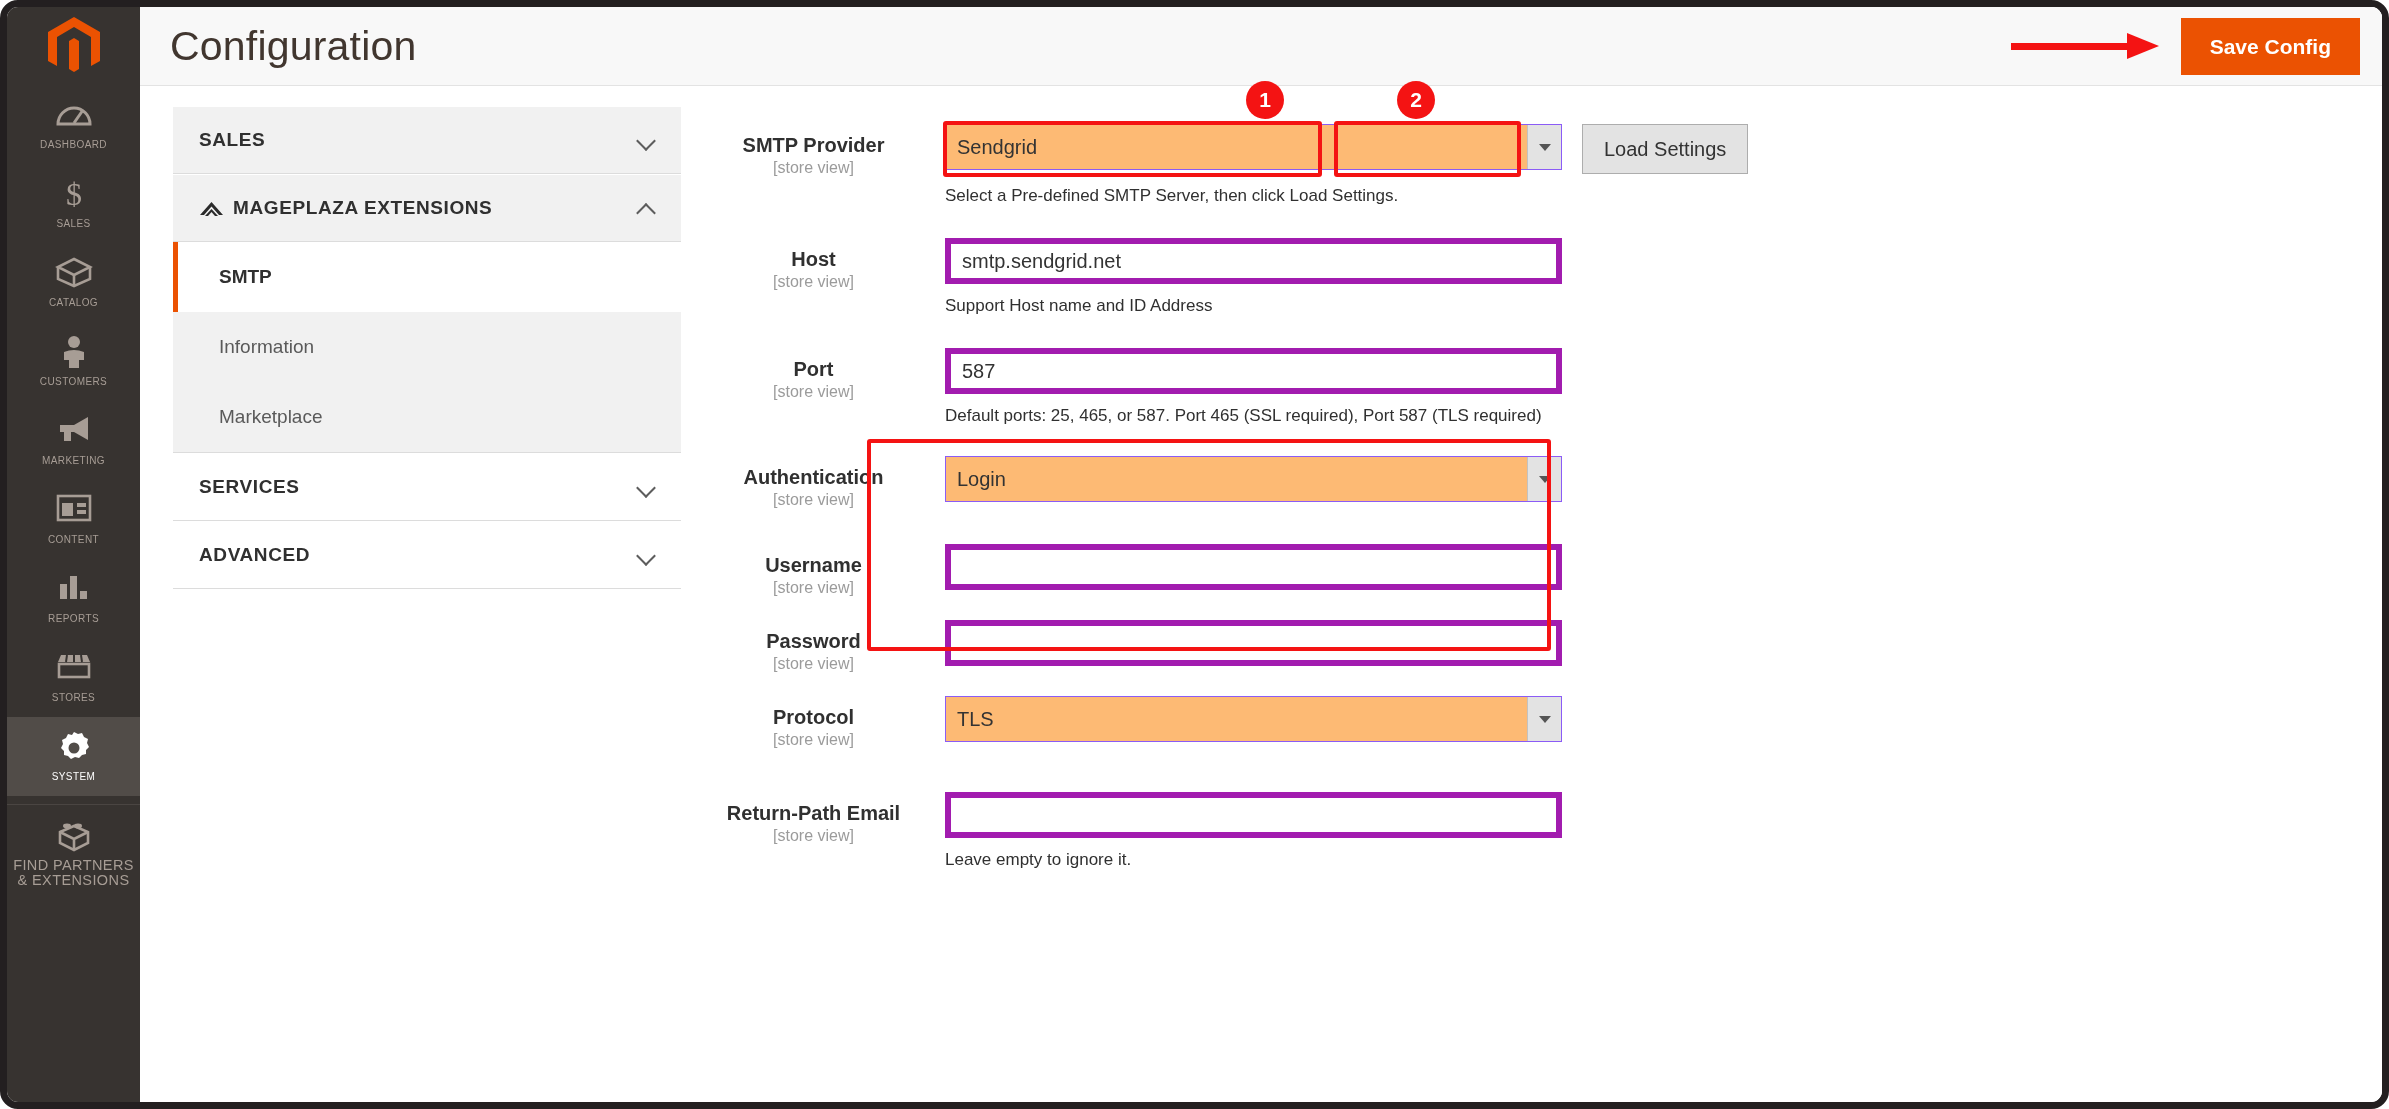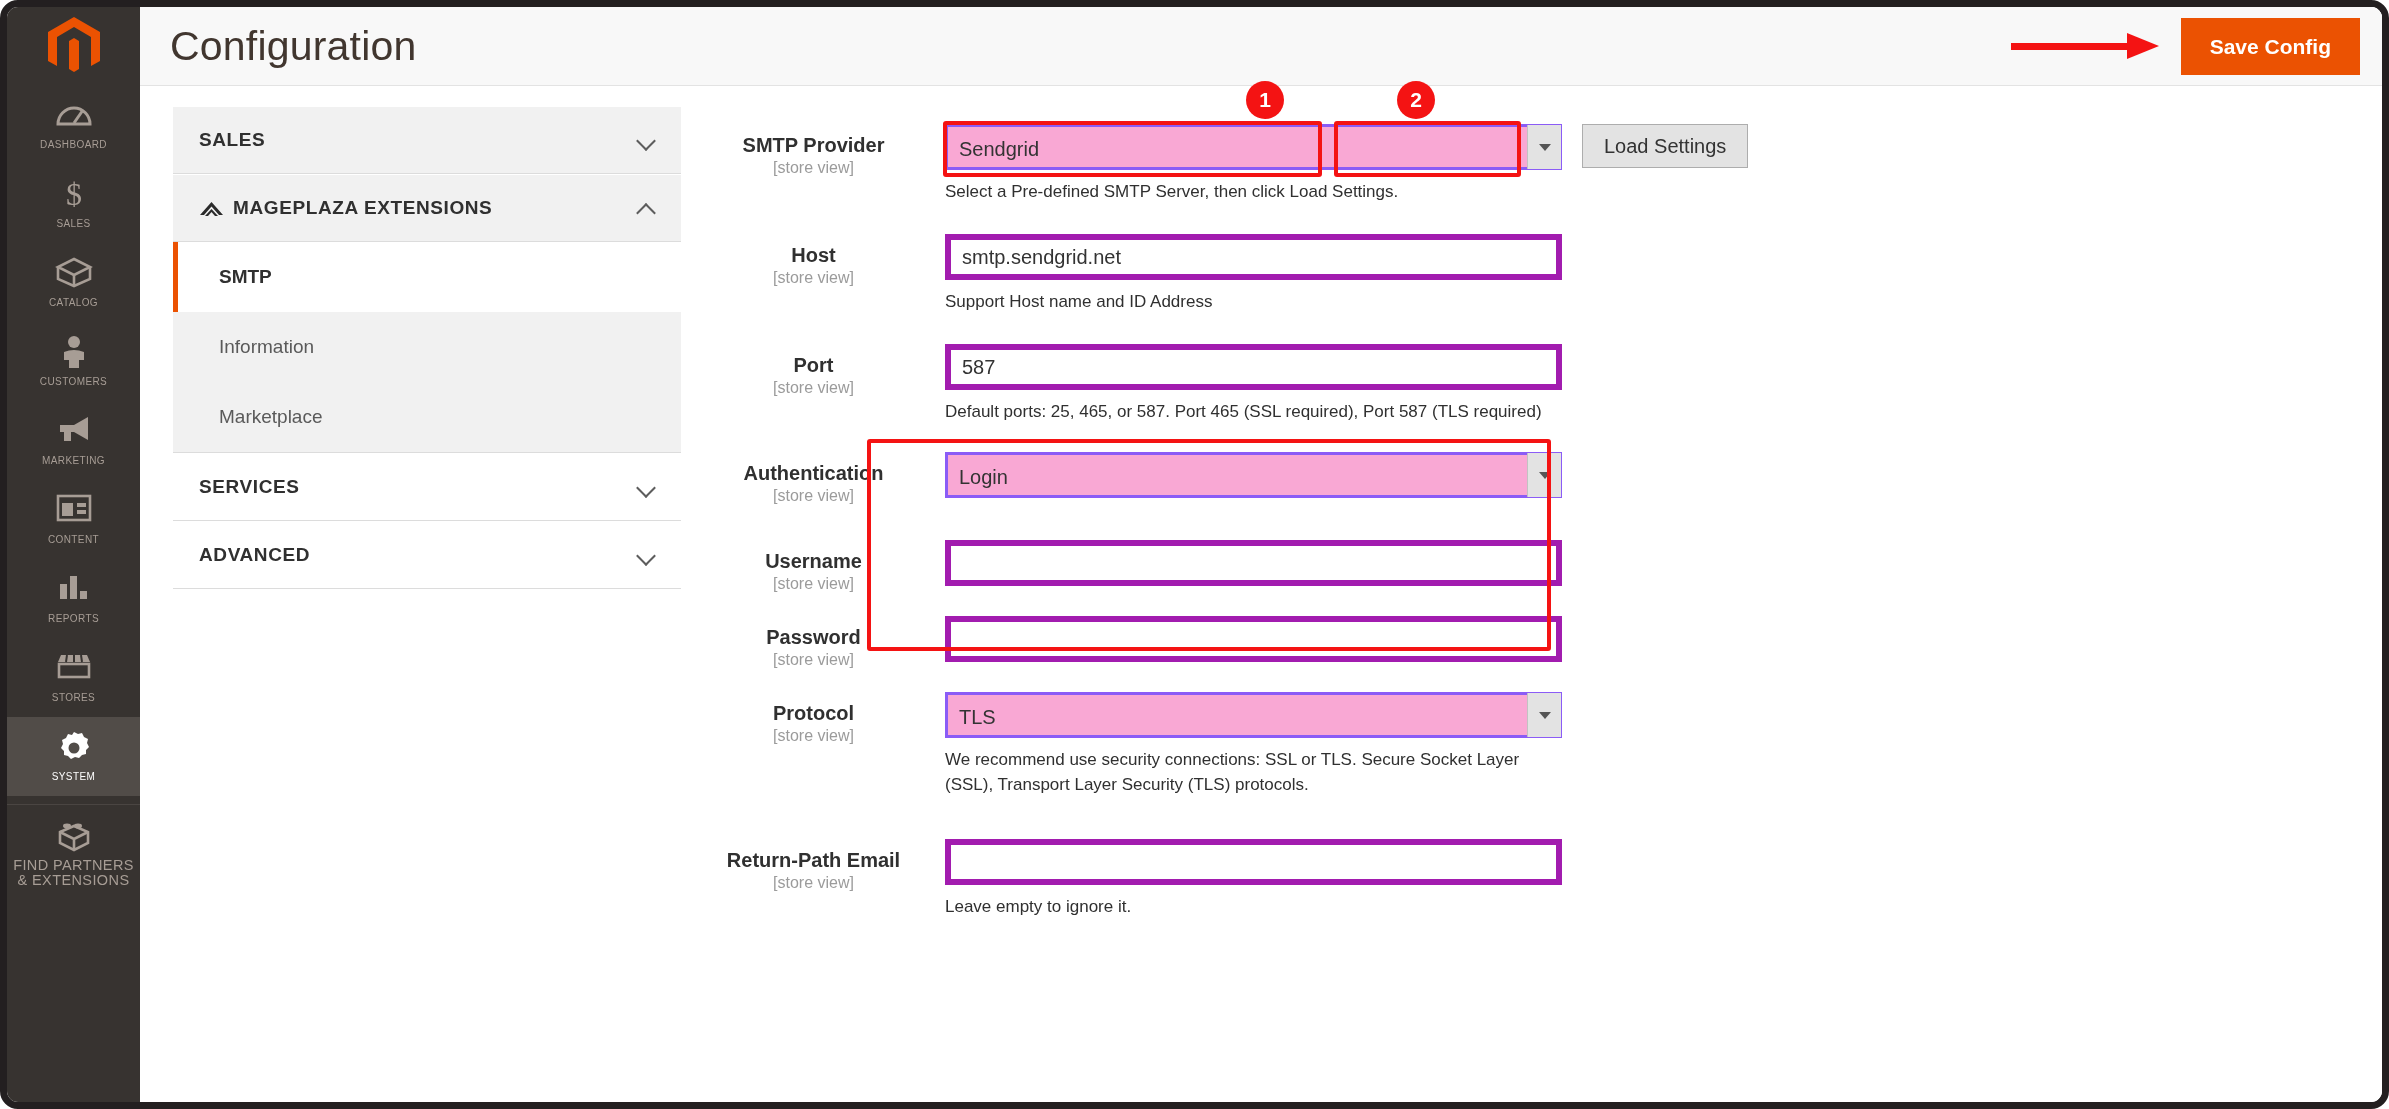--- a/index.html
+++ b/index.html
@@ -234,22 +234,22 @@
   }
   .sel-wrap {
     position: relative;
     width: 617px;
     height: 46px;
     display: block;
   }
   .sel-box {
     width: 100%;
     height: 100%;
-    border: 3px solid #8b5cf6;
-    background: #f9a8d4;
+    border: 1px solid #8b5cf6;
+    background: #fdba74;
     font-size: 20px;
     color: #333333;
     padding: 0 42px 0 11px;
     line-height: 44px;
     font-family: "Liberation Sans", sans-serif;
     cursor: pointer;
   }
   .sel-arrow {
     position: absolute;
     right: 1px; top: 1px;
@@ -269,21 +269,21 @@
     border-top: 7px solid #555555;
   }
   .hint {
     font-size: 17px;
     color: #303030;
     margin-top: 9px;
     line-height: 25px;
     max-width: 608px;
   }
   .load-btn {
-    height: 44px;
+    height: 50px;
     background: #e3e3e3;
     border: 1px solid #adadad;
     font-size: 20px;
     color: #333333;
     padding: 0 21px;
     cursor: pointer;
     font-family: "Liberation Sans", sans-serif;
   }
 
   
@@ -564,21 +564,20 @@
         <div class="field-row" style="margin-top:22px;">
           <div class="field-label">
             <span class="lbl">Protocol</span>
             <span class="scope">[store view]</span>
           </div>
           <div class="field-control">
             <div class="sel-wrap">
               <div class="sel-box">TLS</div>
               <div class="sel-arrow"></div>
             </div>
-            <div class="hint">We recommend use security connections: SSL or TLS. Secure Socket Layer (SSL), Transport Layer Security (TLS) protocols.</div>
           </div>
         </div>
 
         <div class="field-row" style="margin-top:42px;">
           <div class="field-label">
             <span class="lbl">Return-Path Email</span>
             <span class="scope">[store view]</span>
           </div>
           <div class="field-control">
             <input class="txt-input" value="" style="">

